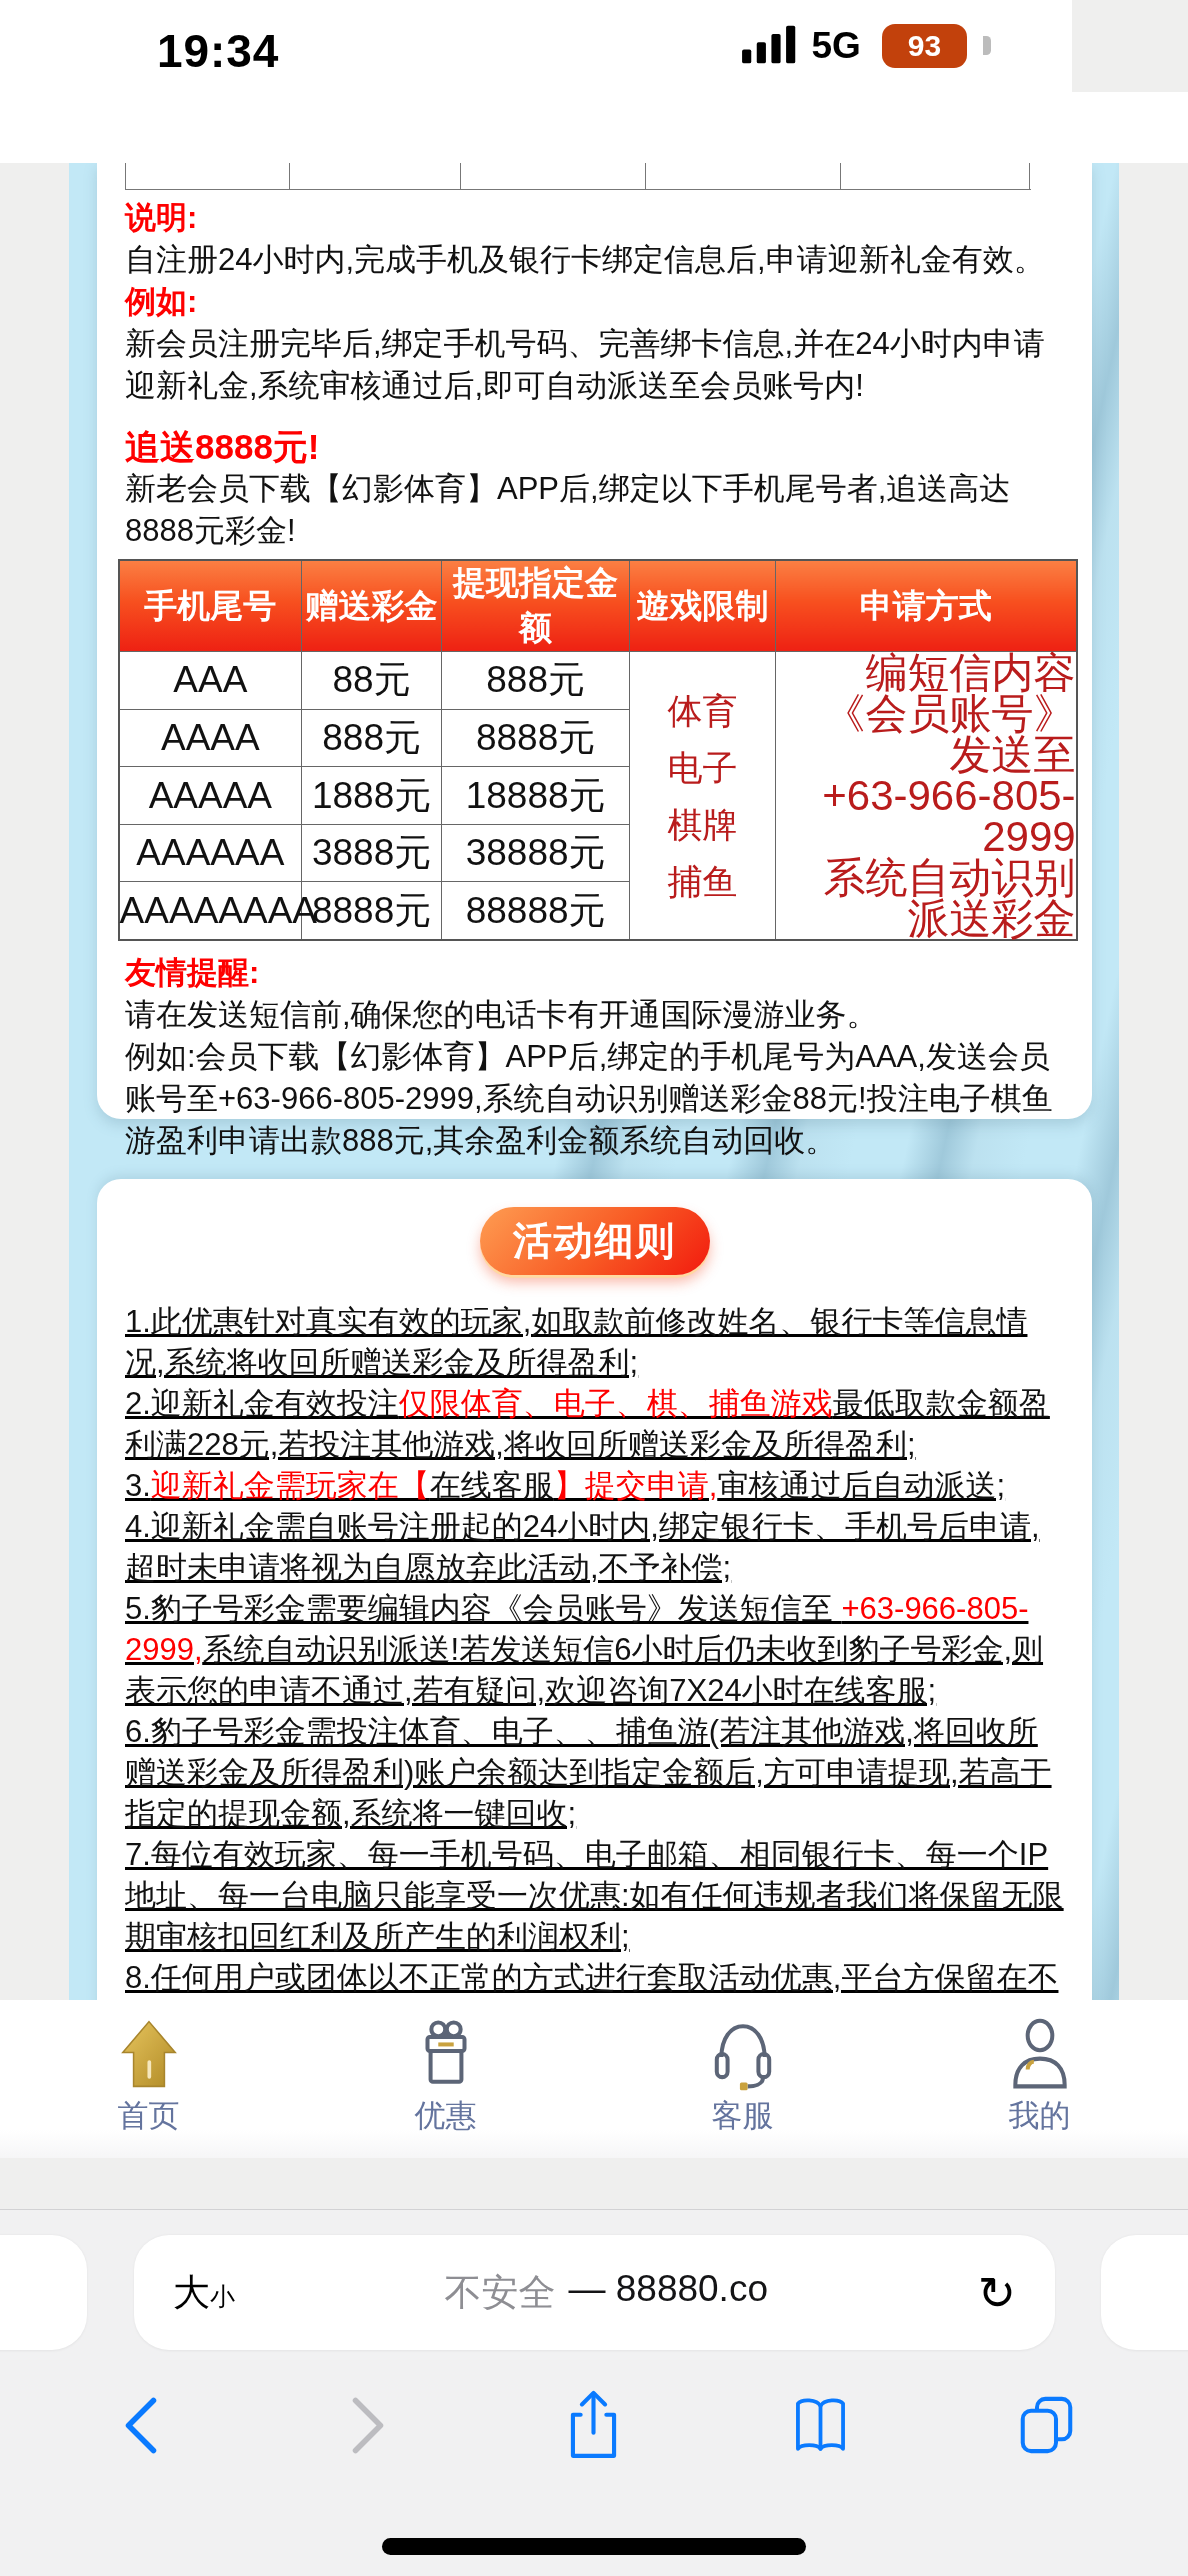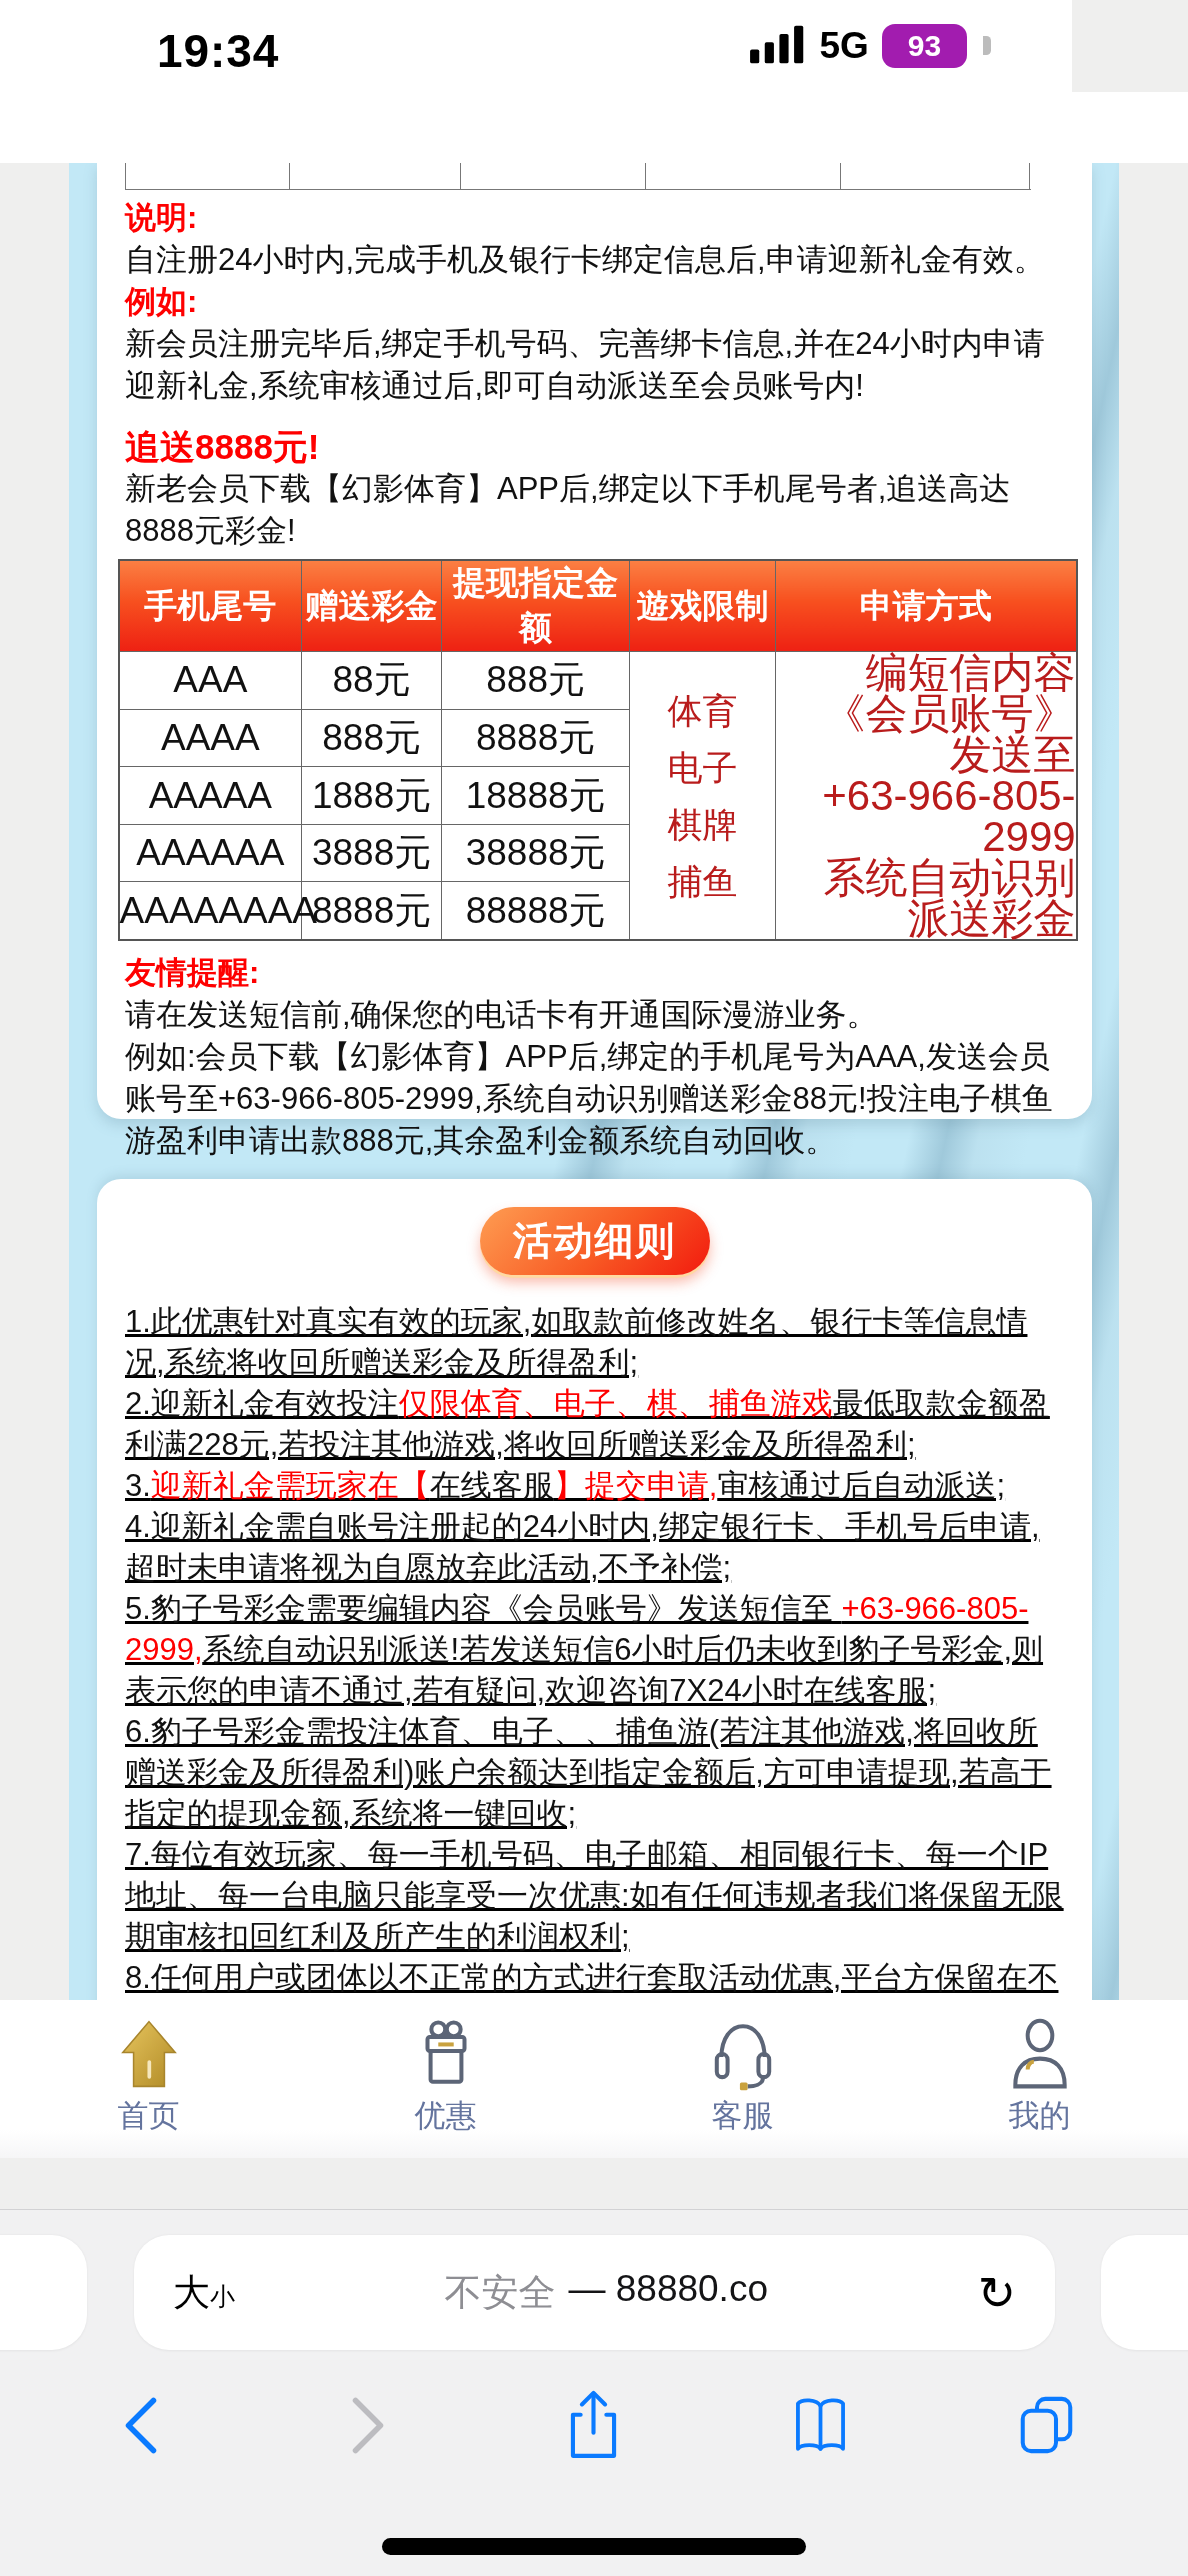--- a/index.html
+++ b/index.html
@@ -7,22 +7,22 @@
     width:1188px;height:2576px;position:relative;overflow:hidden;
     background:#efefee;
     font-family:"Liberation Sans","DejaVu Sans",sans-serif;
     -webkit-font-smoothing:antialiased;
   }
   
   .status-bar{position:absolute;top:0;left:0;width:1072px;height:92px;background:#ffffff;}
   .sb-time{position:absolute;left:157px;top:24px;font-size:46px;font-weight:700;color:#000;letter-spacing:0.9px;}
   .sb-right{position:absolute;right:81px;top:22px;display:flex;align-items:center;gap:13px;}
   .sb-5g{font-size:37px;font-weight:600;color:#000;}
-  .battery{position:relative;width:85px;height:44px;background:#a21caf;border-radius:13px;
-    display:flex;align-items:center;justify-content:center;}
+  .battery{position:relative;width:85px;height:44px;background:#c2410c;border-radius:13px;
+    display:flex;align-items:center;justify-content:center;margin-left:8px;}
   .battery span{color:#fff;font-size:30px;font-weight:700;}
   .battery-nub{width:8.3px;height:18.4px;background:#bcbcbc;border-radius:0 4.6px 4.6px 0;margin-left:2.8px;}
   
   .white-band{position:absolute;top:92px;left:0;width:1188px;height:71px;background:#ffffff;}
   
   .page-area{position:absolute;top:163px;left:0;width:1184px;height:1889px;overflow:hidden;background:#efefee;}
   .blue-strip{position:absolute;left:69px;top:0;width:1050px;height:100%;background:#c2e8f6;overflow:hidden;}
   .silk{position:absolute;right:0;top:0;width:55%;height:100%;
     background:repeating-linear-gradient(102deg,
       rgba(124,168,188,0) 0px, rgba(124,168,188,0) 51px,

